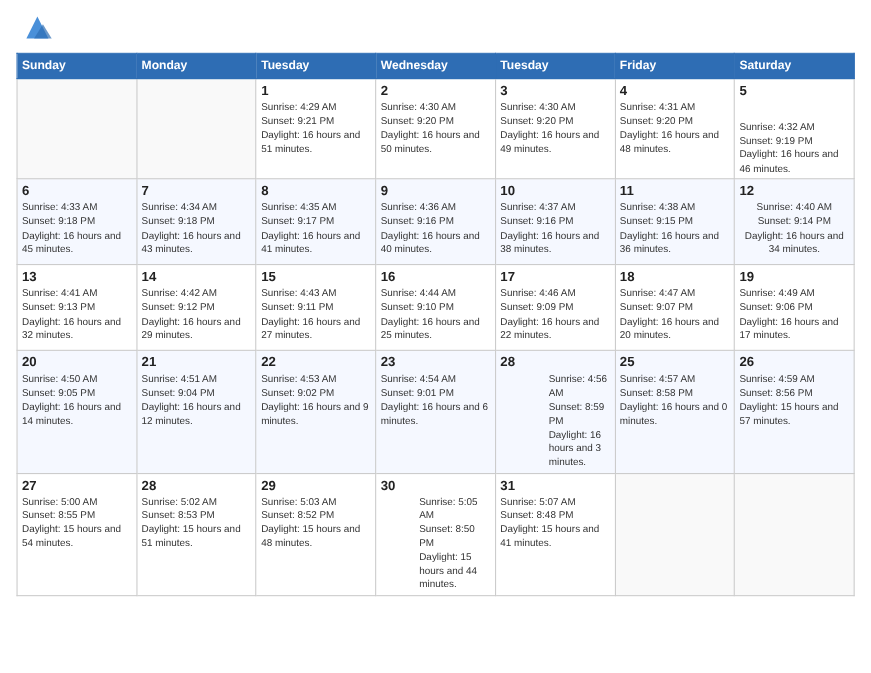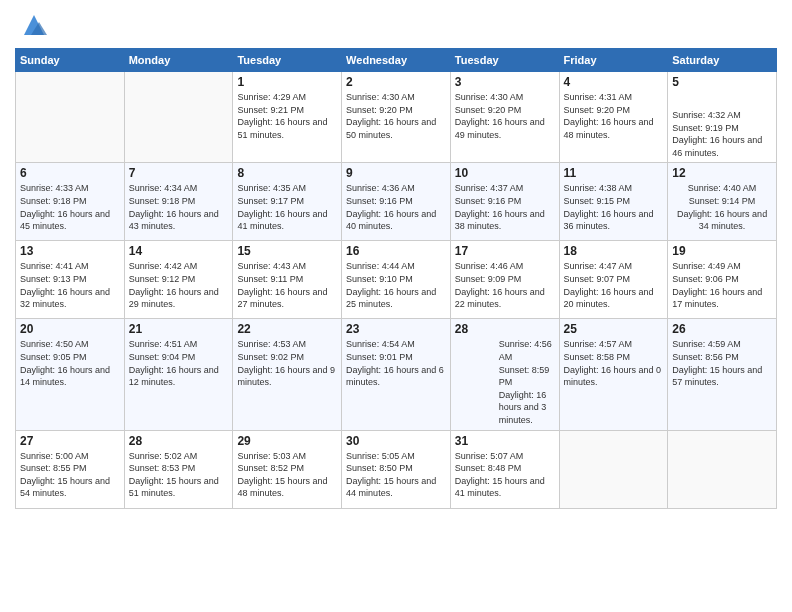--- a/index.html
+++ b/index.html
@@ -310,21 +310,21 @@
 Daylight: 15 hours and 51 minutes.</div>
           </td>
           <td>
             <div class="day-number">29</div>
             <div class="day-info" style="white-space: pre-line;">Sunrise: 5:03 AM
 Sunset: 8:52 PM
 Daylight: 15 hours and 48 minutes.</div>
           </td>
           <td>
             <div class="day-number">30</div>
-            <div class="day-info" style="white-space: pre-line;">Sunrise: 5:05 AM
+            <div class="day-info" style="white-space: pre-line; margin-left: 35px;">Sunrise: 5:05 AM
 Sunset: 8:50 PM
 Daylight: 15 hours and 44 minutes.</div>
           </td>
           <td>
             <div class="day-number">31</div>
             <div class="day-info" style="white-space: pre-line;">Sunrise: 5:07 AM
 Sunset: 8:48 PM
 Daylight: 15 hours and 41 minutes.</div>
           </td>
           <td class="empty"></td>

